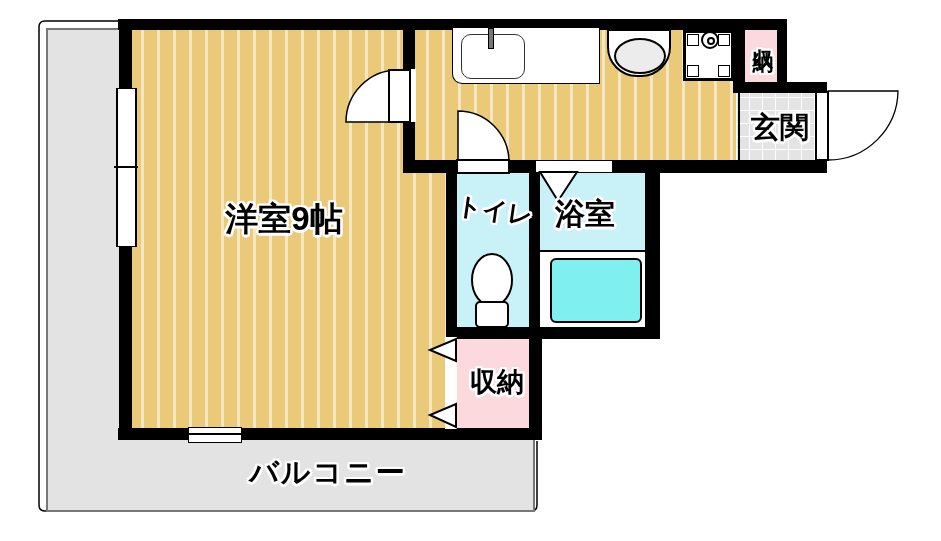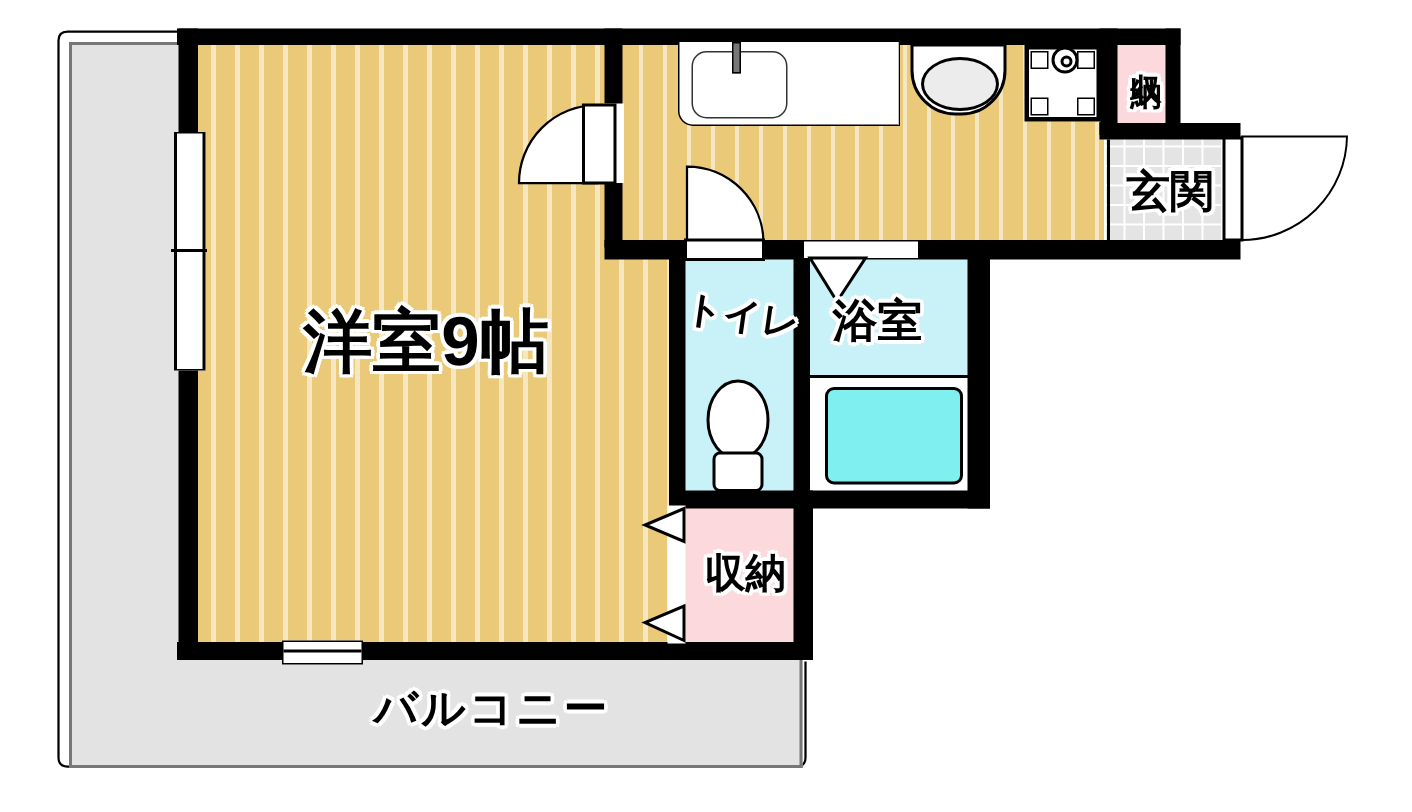--- a/index.html
+++ b/index.html
@@ -94,21 +94,21 @@
 
     <polygon points="540,172 577,172 558,201" fill="#fff" stroke="#000" stroke-width="2"></polygon>
 
     <polygon points="456,339 456,361 430,350" fill="#fff" stroke="#000" stroke-width="2"></polygon>
     <polygon points="456,404 456,427 430,415" fill="#fff" stroke="#000" stroke-width="2"></polygon>
 
     <ellipse cx="492" cy="280" rx="20" ry="26" fill="#fff" stroke="#000" stroke-width="2"></ellipse>
     <rect x="476" y="302" width="32" height="25" rx="4" fill="#fff" stroke="#000" stroke-width="2"></rect>
   </svg>
 
-  <div class="lbl" style="left:164px;top:197px;width:240px;text-align:center;font-size:46px;">洋室9帖</div>
+  <div class="lbl" style="left:164px;top:197px;width:240px;text-align:center;font-size:33px;">洋室9帖</div>
   <div class="lbl" style="left:455px;top:194px;width:80px;text-align:center;font-size:25px;transform:rotate(8deg);">トイレ</div>
   <div class="lbl" style="left:545px;top:194px;width:80px;text-align:center;font-size:30px;">浴室</div>
   <div class="lbl" style="left:746px;top:108px;width:68px;text-align:center;font-size:29px;">玄関</div>
   <div class="lbl" style="left:749px;top:32px;font-size:21px;writing-mode:vertical-rl;letter-spacing:3px;">収納</div>
   <div class="lbl" style="left:460px;top:364px;width:74px;text-align:center;font-size:27px;">収納</div>
   <div class="lbl" style="left:238px;top:453px;width:180px;text-align:center;font-size:29px;letter-spacing:2px;font-family:Liberation Mono, monospace;">バルコニー</div>
 
 </div>
 
 </body></html>

